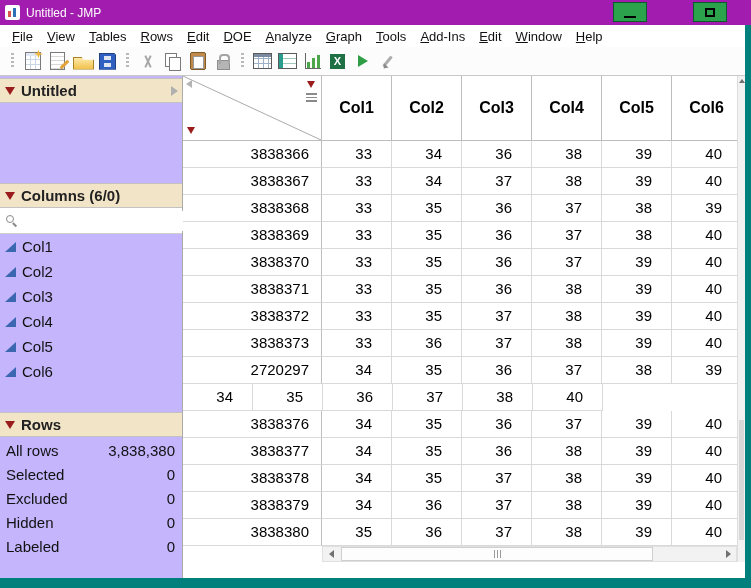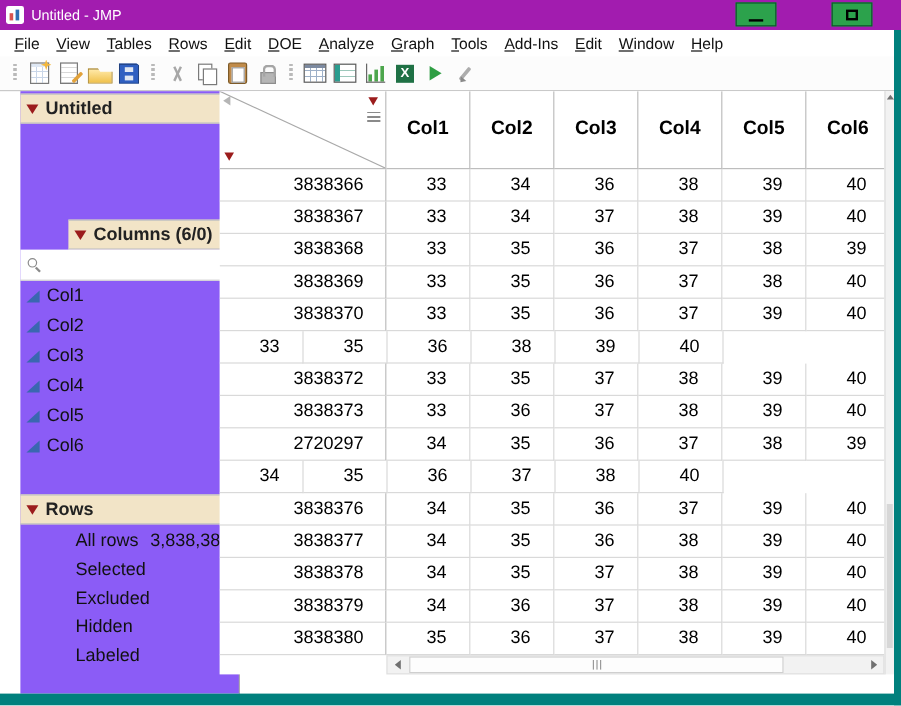--- a/index.html
+++ b/index.html
@@ -71,62 +71,62 @@
     background-size:3px 6px,3px 10px,3px 13px; background-position:1px bottom,6px bottom,11px bottom; background-repeat:no-repeat; }
   .icon-excel-import::before { content:"X"; width:15px; height:15px; background:#1f7145; color:#fff; font-size:11px;
     font-weight:bold; display:flex; align-items:center; justify-content:center; }
   .icon-run-script::before { content:""; width:0; height:0; border-top:6px solid transparent; border-bottom:6px solid transparent;
     border-left:10px solid #2f9e44; }
   .icon-annotate::before { content:""; position:absolute; width:3px; height:13px; background:#adadad; transform:rotate(40deg); border-radius:1px; }
   .icon-annotate::after  { content:""; position:absolute; left:6px; bottom:4px; width:0; height:0;
     border-left:3px solid transparent; border-right:3px solid transparent; border-top:4px solid #8a8a8a; transform:rotate(40deg); }
 
   
-  .sidebar { position:absolute; left:17px; top:76px; width:183px; height:502px; background:#8b5cf6; border-right:1px solid #ababab; }
+  .sidebar { position:absolute; left:0; top:76px; width:183px; height:502px; background:#c4b5fd; border-right:1px solid #ababab; }
   .panel-header { position:absolute; left:0; width:182px; height:25px; background:#f2e4c7;
     border-top:1px solid #c2c2c2; border-bottom:1px solid #c2c2c2;
     display:flex; align-items:center; gap:6px; padding-left:5px; font-size:15px; font-weight:bold; color:#222; }
-  .ph-table { top:2px; } .ph-cols { top:107px;margin-left:40px; } .ph-rows { top:336px; }
+  .ph-table { top:2px; } .ph-cols { top:107px; } .ph-rows { top:336px; }
   .red-tri { width:0; height:0; border-left:5px solid transparent; border-right:5px solid transparent; border-top:8px solid #9b1c1c; flex:none; }
   .dock-arrow { position:absolute; right:4px; top:7px; width:0; height:0;
     border-top:5px solid transparent; border-bottom:5px solid transparent; border-left:7px solid #b0b0b0; }
 
   .search-row { position:absolute; left:0; top:132px; width:182px; height:26px; background:#fff;
     border-bottom:1px solid #cfcfcf; display:flex; align-items:center; padding-left:6px; gap:5px; }
   .search-icon { width:11px; height:11px; position:relative; flex:none; }
   .search-icon::before { content:""; position:absolute; left:0; top:0; width:6px; height:6px; border:1.5px solid #8a8a8a; border-radius:50%; }
   .search-icon::after  { content:""; position:absolute; left:7px; top:7px; width:5px; height:1.5px; background:#8a8a8a;
     transform:rotate(45deg); transform-origin:left center; }
   .search-input { border:none; outline:none; flex:1; height:20px; font-size:13px; font-family:inherit; cursor:text; }
 
   .columns-list { position:absolute; left:0; top:158px; width:182px; }
   .col-item { height:25px; display:flex; align-items:center; gap:6px; padding-left:5px; font-size:15px; color:#111; }
   .cont-icon { width:0; height:0; border-left:11px solid transparent; border-bottom:10px solid #3a67b0; flex:none; }
 
   .rows-stats { position:absolute; left:0; top:362px; width:182px; }
-  .stat-row { height:24px; display:flex; align-items:center; font-size:15px; color:#111; padding:0 7px 0 6px;margin-left:40px; }
+  .stat-row { height:24px; display:flex; align-items:center; font-size:15px; color:#111; padding:0 7px 0 6px; }
   .stat-label { flex:1; }
 
   
   .grid { position:absolute; left:183px; top:76px; width:554px; height:486px; background:#fff; overflow:hidden; }
   .grid-header { display:flex; height:65px; }
   .corner-cell { width:139px; flex:none; position:relative; border-right:1px solid #bdbdbd; border-bottom:1px solid #bdbdbd; background:#fff; }
   .corner-diag { position:absolute; inset:0; width:100%; height:100%; }
   .corner-collapse { position:absolute; left:3px; top:4px; width:0; height:0;
     border-top:4px solid transparent; border-bottom:4px solid transparent; border-right:6px solid #b5b5b5; }
   .red-tri-sm { width:0; height:0; border-left:4.5px solid transparent; border-right:4.5px solid transparent; border-top:7px solid #9b1c1c; }
   .corner-red-top { position:absolute; right:6px; top:5px; }
   .corner-lines { position:absolute; right:4px; top:17px; width:11px; height:9px;
     background-image:repeating-linear-gradient(180deg,#8a8a8a 0 1.5px,transparent 1.5px 3.5px); }
   .corner-red-bottom { position:absolute; left:4px; bottom:6px; }
   .col-header { width:70px; flex:none; border-right:1px solid #bdbdbd; border-bottom:1px solid #bdbdbd;
     display:flex; align-items:center; justify-content:center; font-size:16px; font-weight:bold; color:#000; }
   .g-row { display:flex; height:27px; }
   .row-num { width:139px; flex:none; border-right:1px solid #bdbdbd; border-bottom:1px solid #d9d9d9;
-    font-size:15px; text-align:right; padding-right:18px; line-height:26px; color:#000; }
+    font-size:15px; text-align:right; padding-right:12px; line-height:26px; color:#000; }
   .g-cell { width:70px; flex:none; border-right:1px solid #d9d9d9; border-bottom:1px solid #d9d9d9;
     font-size:15px; text-align:right; padding-right:19px; line-height:26px; color:#000; }
 
   
   .hscroll { position:absolute; left:322px; top:546px; width:415px; height:16px; background:#f2f2f2;
     border:1px solid #e0e0e0; display:flex; align-items:center; }
   .hs-arrow { width:16px; height:14px; display:flex; align-items:center; justify-content:center; flex:none; }
   .arrow-left  { width:0; height:0; border-top:4px solid transparent; border-bottom:4px solid transparent; border-right:5px solid #707070; }
   .arrow-right { width:0; height:0; border-top:4px solid transparent; border-bottom:4px solid transparent; border-left:5px solid #707070; }
   .hs-track { flex:1; height:14px; position:relative; }
@@ -325,20 +325,21 @@
         <div class="g-row">
           <div class="row-num">3838370</div>
           <div class="g-cell">33</div>
           <div class="g-cell">35</div>
           <div class="g-cell">36</div>
           <div class="g-cell">37</div>
           <div class="g-cell">39</div>
           <div class="g-cell">40</div>
         </div>
         <div class="g-row">
+          <div class="row-num">3838371</div>
           <div class="g-cell">33</div>
           <div class="g-cell">35</div>
           <div class="g-cell">36</div>
           <div class="g-cell">38</div>
           <div class="g-cell">39</div>
           <div class="g-cell">40</div>
         </div>
         <div class="g-row">
           <div class="row-num">3838372</div>
           <div class="g-cell">33</div>

